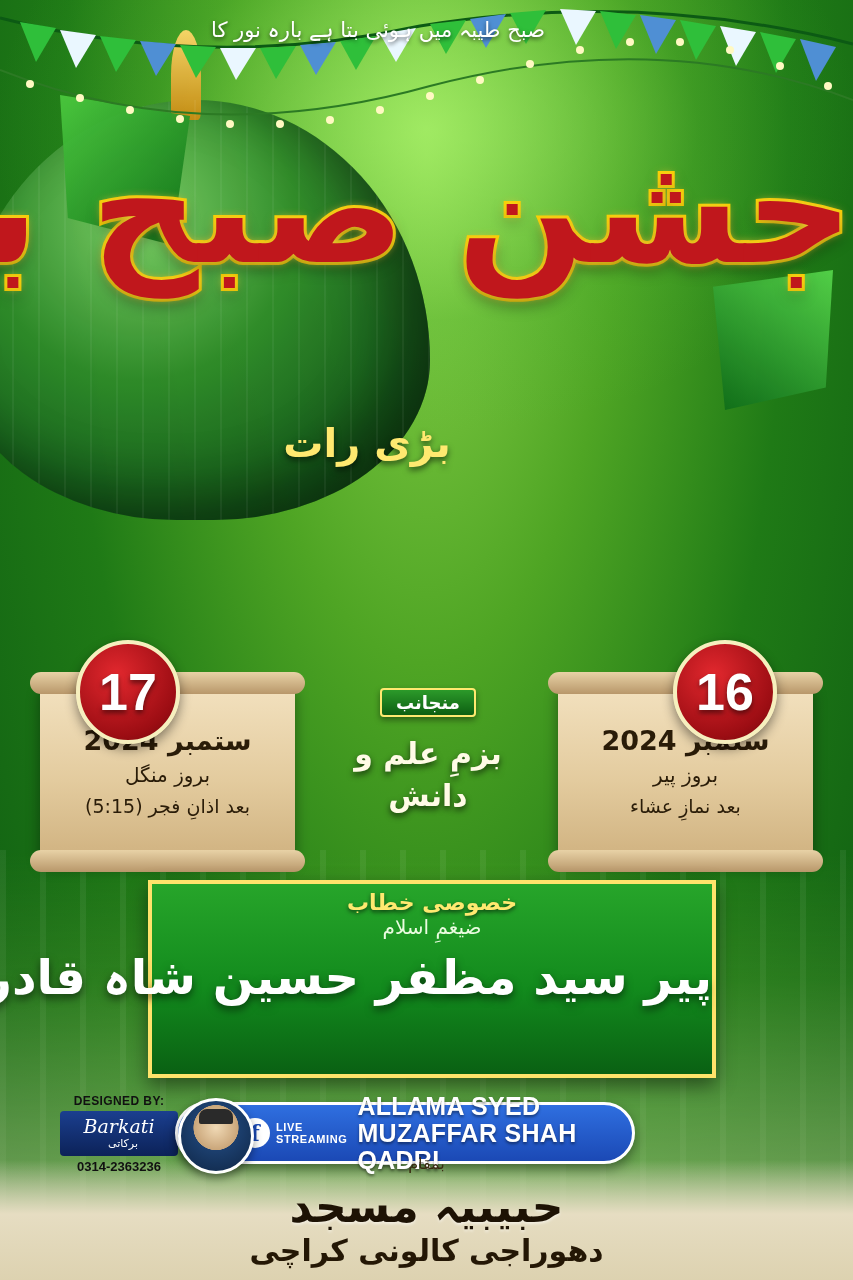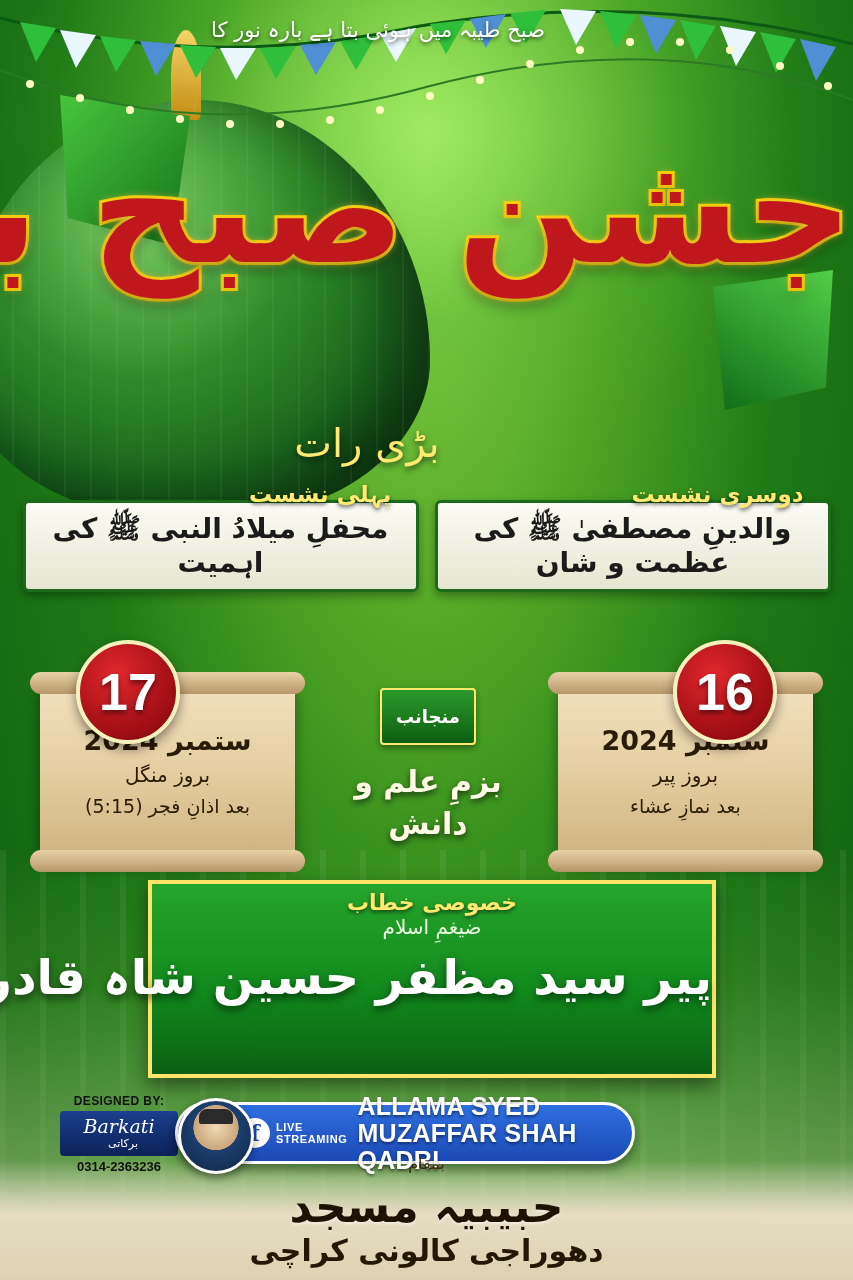--- a/index.html
+++ b/index.html
@@ -134,21 +134,21 @@
     white-space: nowrap;
   }
   .title-sub {
     position: absolute;
     left: 0; top: 300px;
     width: 734px;
     text-align: center;
     direction: rtl;
     font-family: "DejaVu Sans", sans-serif;
     font-size: 40px;
-    font-weight: normal;
+    font-weight: bold;
     color: #ffe970;
     text-shadow: 0 3px 6px rgba(0,0,0,.6);
   }
   
   .sessions {
     position: absolute;
     left: 20px; top: 500px;
     width: 813px;
     display: flex;
     flex-direction: row-reverse;
@@ -264,21 +264,21 @@
     font-family: "DejaVu Sans", sans-serif;
     color: #fff;
   }
   .center-tag .ribbon {
     display: inline-block;
     background: linear-gradient(180deg,#2c9a2a,#0d5f12);
     border: 2px solid #ffe970;
     border-radius: 4px;
     font-size: 18px;
     font-weight: bold;
-    padding: 16px 14px;
+    padding: 2px 14px;
     box-shadow: 0 3px 6px rgba(0,0,0,.4);
   }
   .center-tag .big {
     margin-top: 16px;
     font-size: 30px;
     font-weight: bold;
     color: #fffbe6;
     text-shadow: 0 3px 6px rgba(0,0,0,.65);
     line-height: 42px;
   }
@@ -512,30 +512,20 @@
 
   <div class="couplet">
     <div>صبح طیبہ میں ہوئی بتا ہے بارہ نور کا</div>
   </div>
 
   <div class="title-wrap">
     <div class="title-main">جشن صبح بہاراں</div>
     <div class="title-sub">بڑی رات</div>
   </div>
 
-  <div class="sessions">
-    <div class="session">
-      <div class="label">پہلی نشست</div>
-      <div class="text">محفلِ میلادُ النبی ﷺ کی اہمیت</div>
-    </div>
-    <div class="session">
-      <div class="label">دوسری نشست</div>
-      <div class="text">والدینِ مصطفیٰ ﷺ کی عظمت و شان</div>
-    </div>
-  </div>
 
   <div class="scrolls">
 
     <div class="scroll scroll-right">
       <div class="scroll-body">
         <div class="scroll-month">ستمبر 2024</div>
         <div class="scroll-day">بروز پیر</div>
         <div class="scroll-time">بعد نمازِ عشاء</div>
       </div>
     </div>

